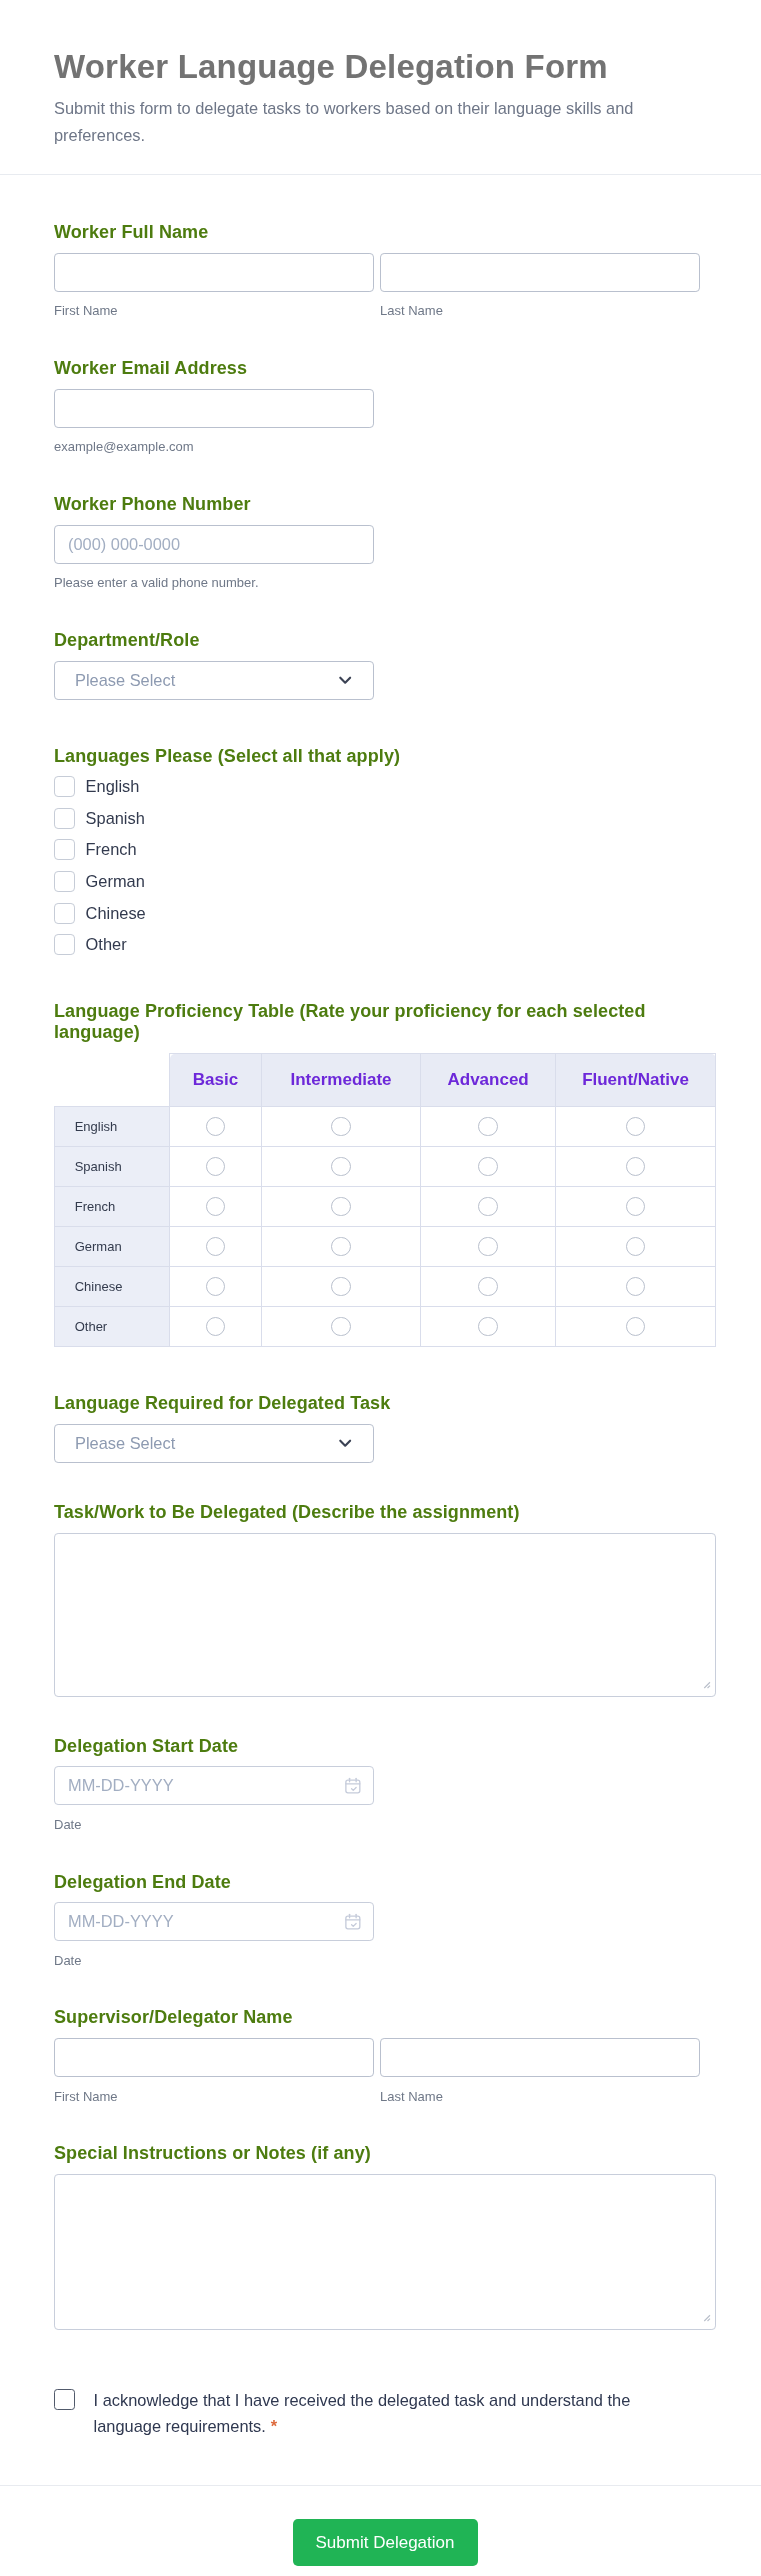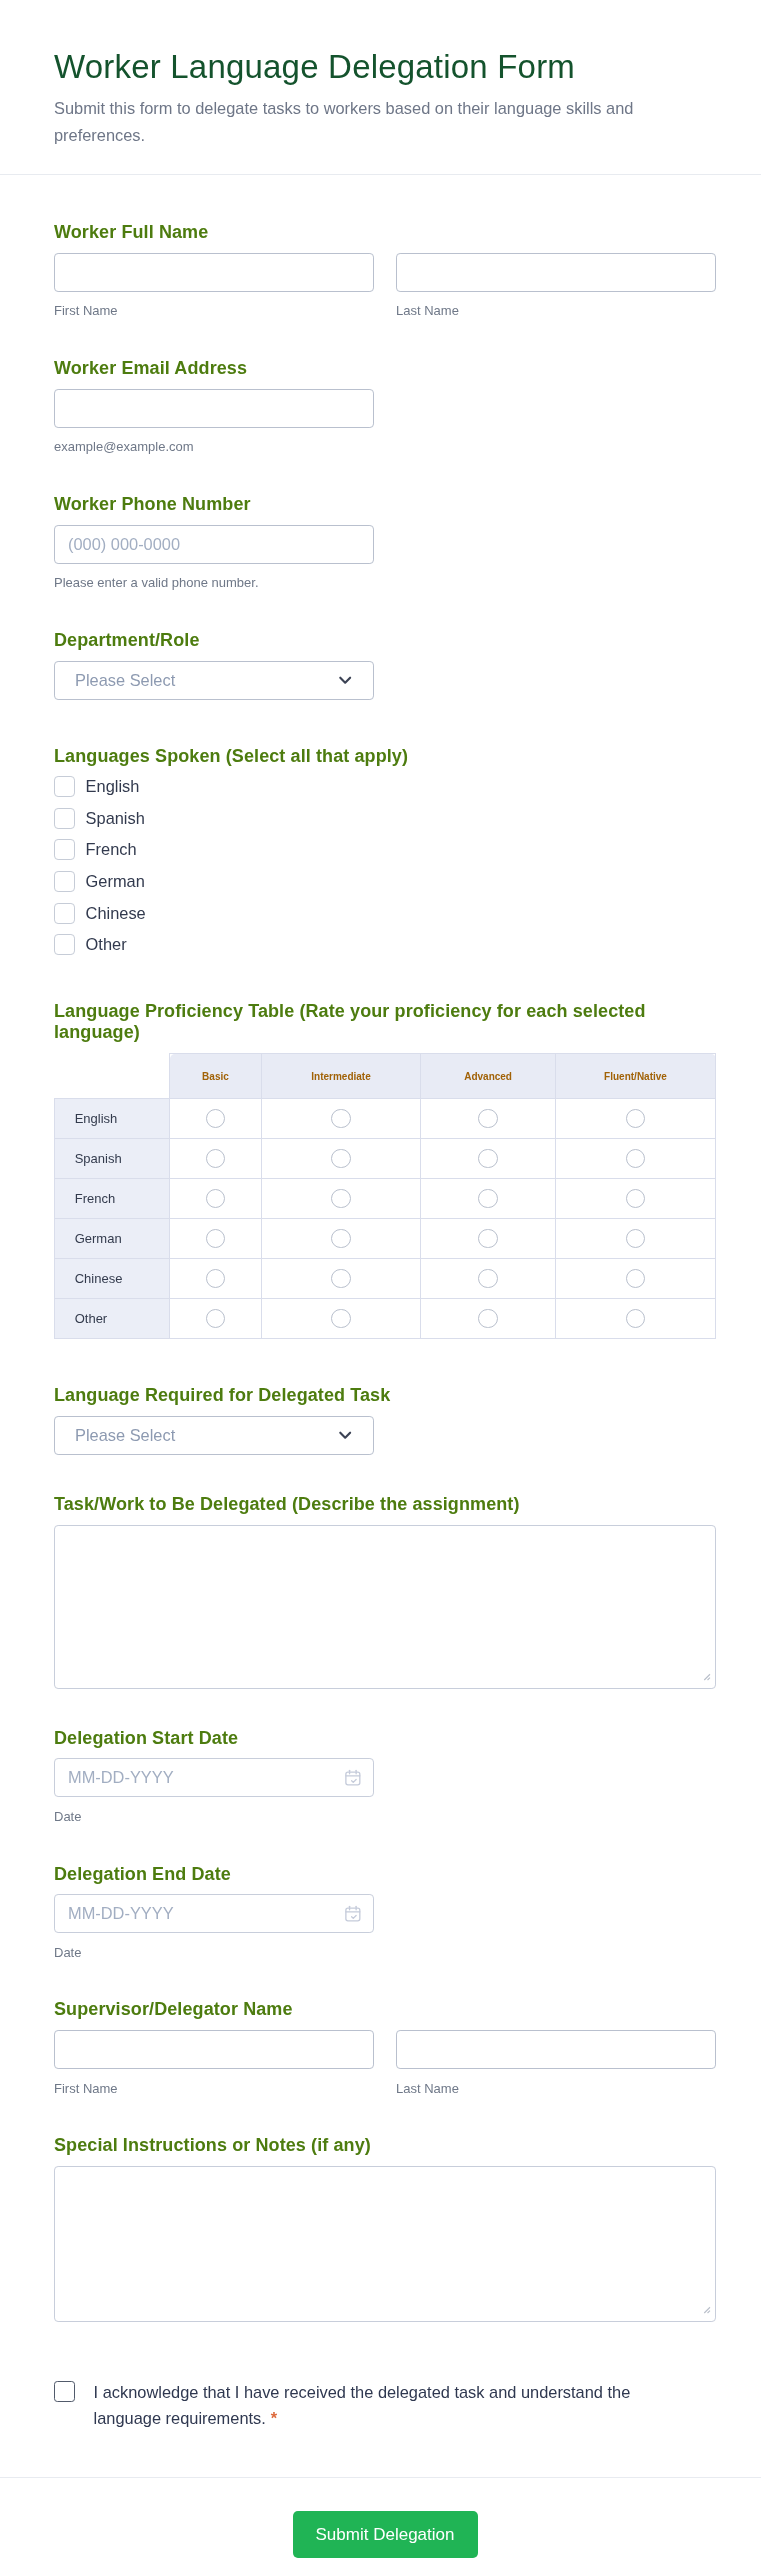--- a/index.html
+++ b/index.html
@@ -7,39 +7,39 @@
   body {
     width:762px;
     font-family:"Liberation Sans", sans-serif;
     color:#2c3345;
   }
   .page { width:762px; min-height:2576px; background:#fff; }
 
   
   .form-header { padding:46px 57px 0 54px; }
   .form-title {
-    font-size:33px; font-weight:400; color:#14532d; line-height:1.25;
+    font-size:33px; font-weight:700; color:#737373; line-height:1.25;
     letter-spacing:0.2px;
   }
   .form-subtitle {
     margin-top:8.2px; font-size:16.4px; color:#6e7687; line-height:27px;
     max-width:647px; font-weight:400;
   }
   .header-divider { margin-top:24.6px; border-bottom:0.8px solid #e8ebf0; width:762px; }
 
   
   .form-body { padding:47px 45px 0 54px; }
   .field { margin-bottom:39px; }
   .field.gap-lg { margin-bottom:46px; }
   .field.gap-xl { margin-bottom:57px; }
   .field-label {
     font-size:18px; font-weight:600; color:#4d7c0f; line-height:21px;
     margin-bottom:9.8px; letter-spacing:0.1px;
   }
-  .row2 { display:flex; gap:22px; }
+  .row2 { display:flex; gap:6px; }
   .col { width:320px; }
 
   input.text-input {
     width:320px; height:39px; border:0.8px solid #b9c0ce; border-radius:4.1px;
     background:#fff; font-family:inherit; font-size:16.4px; color:#2c3345;
     padding:0 13px; outline:none;
   }
   input.text-input::placeholder { color:#a2aec2; }
   input.lite { border-color:#c8cedb; }
 
@@ -63,22 +63,22 @@
     background:#fff; flex:0 0 auto;
   }
   .cb-label { margin-left:10.6px; font-size:16.4px; color:#323a4e; line-height:21px; }
 
   
   .matrix-wrap { margin-top:8.2px; width:662px; }
   table.matrix { width:662px; border-collapse:collapse; table-layout:fixed; }
   table.matrix th, table.matrix td { border:0.8px solid #d9ddeb; }
   table.matrix th.blank { border:none; background:transparent; }
   table.matrix thead th {
-    height:45px; background:#e8ebf5; font-size:10px; font-weight:600;
-    color:#a16207; text-align:center;
+    height:53px; background:#e8ebf5; font-size:17px; font-weight:600;
+    color:#6d28d9; text-align:center;
   }
   table.matrix thead th:nth-child(2) { border-top-left-radius:4.9px; }
   table.matrix thead th:last-child { border-top-right-radius:4.9px; }
   table.matrix tbody th {
     height:40px; background:#ebeef7; font-size:13px; font-weight:400;
     color:#333b4d; text-align:left; padding-left:19.7px;
   }
   table.matrix tbody td { height:40px; background:#fff; text-align:center; }
   .radio {
     display:inline-block; width:19.7px; height:19.7px; border:0.8px solid #b9c0cd;
@@ -166,21 +166,21 @@
         <span class="select-placeholder">Please Select</span>
         <span class="chevron">
           <svg width="16.4" height="16.4" viewBox="0 0 20 20">
               <polyline points="4,7 10,13 16,7" fill="none" stroke="#3b4254" stroke-width="2.6" stroke-linecap="round" stroke-linejoin="round"></polyline>
             </svg>
         </span>
       </div>
     </div>
 
     <div class="field gap-lg">
-      <div class="field-label">Languages Spoken (Select all that apply)</div>
+      <div class="field-label">Languages Please (Select all that apply)</div>
       <div class="checkbox-list">
         <div class="checkbox-row">
           <span class="cb"></span>
           <span class="cb-label">English</span>
         </div>
         <div class="checkbox-row">
           <span class="cb"></span>
           <span class="cb-label">Spanish</span>
         </div>
         <div class="checkbox-row">

